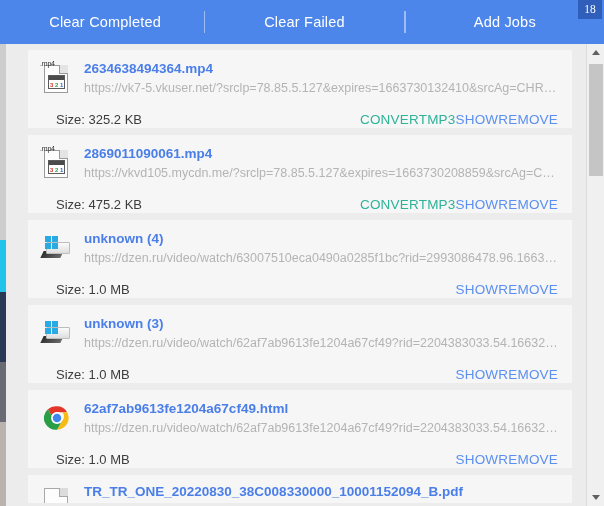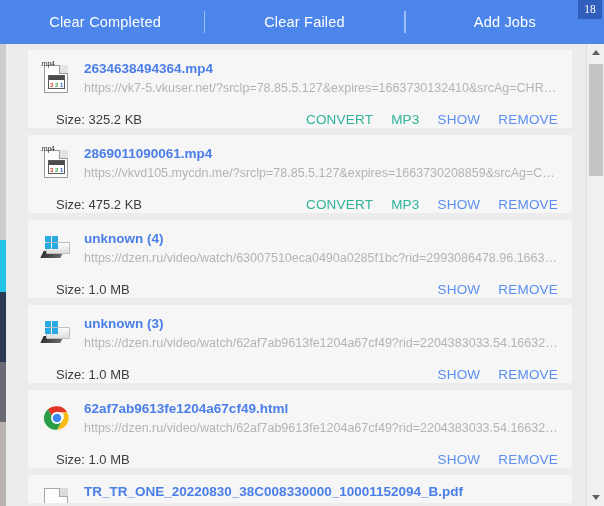--- a/index.html
+++ b/index.html
@@ -136,21 +136,21 @@
     justify-content: space-between;
     margin-top: 8px;
     padding-left: 16px;
     padding-right: 2px;
     height: 20px;
   }
   .size {
     color: #3d3d3d;
     font-size: 13px;
   }
-  .actions { display: flex; gap: 18px; }
+  .actions { display: flex; gap: 0; }
   .act {
     font-size: 13.5px;
     cursor: pointer;
     letter-spacing: .2px;
   }
   .act.green { color: #2eb398; }
   .act.blue  { color: #5b8ff0; }
 
   
   

